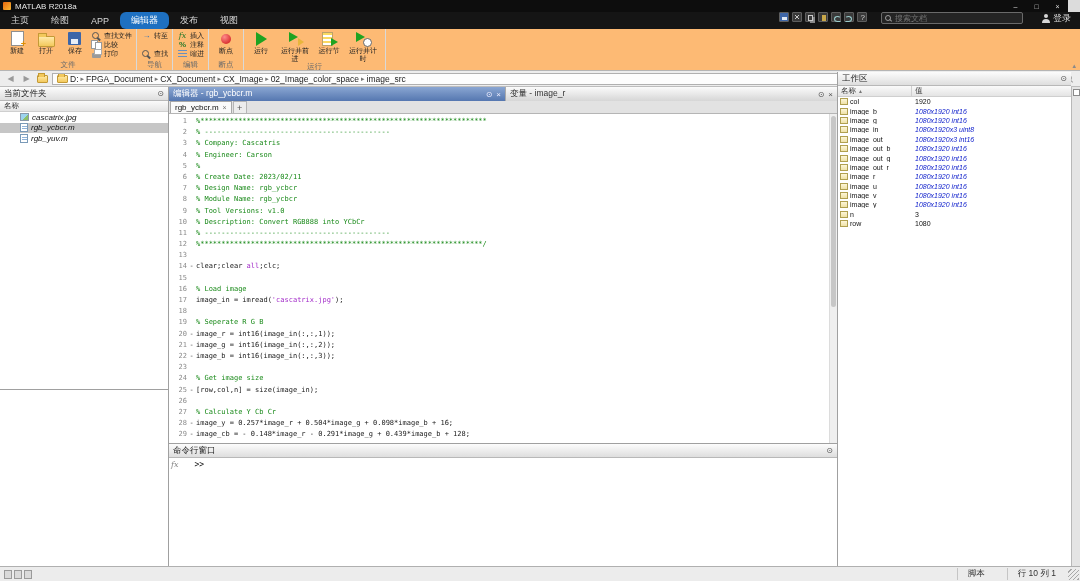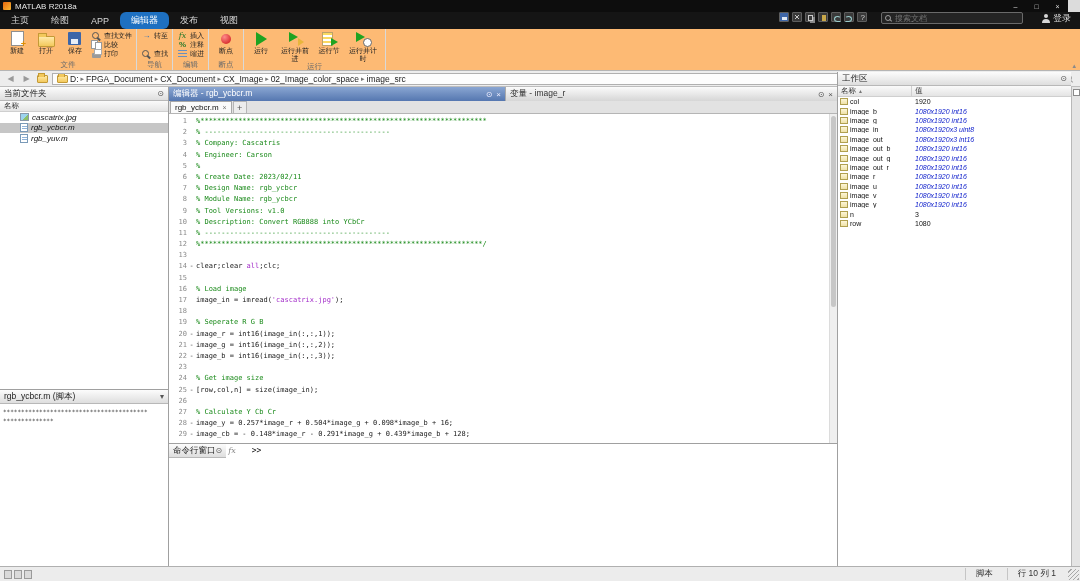--- a/index.html
+++ b/index.html
@@ -118,21 +118,21 @@
   .code-lines{padding-top:2px;}
   .code-line{display:flex;height:11.2px;line-height:11.2px;white-space:pre;}
   .ln{width:18px;text-align:right;color:#8a8a8a;flex:none;}
   .ld{width:9px;text-align:center;color:#444;flex:none;}
   .lc{white-space:pre;}
   .tok-c{color:#1a8a1a;}
   .tok-t{color:#202020;}
   .tok-s{color:#a22bc8;}
   .ed-scrollbar{position:absolute;right:0;top:0;bottom:0;width:8px;background:#efefef;border-left:1px solid #dcdcdc;}
   .ed-thumb{position:absolute;left:1px;right:1px;top:2px;height:58%;background:#c7c7c7;border-radius:3px;}
-  .cmd-panel{flex:1;display:flex;border-top:1px solid #a0a0a0;}
+  .cmd-panel{flex:1;display:flex;flex-direction:column;border-top:1px solid #a0a0a0;}
   .cmd-content{flex:1;background:#fff;padding:2px 2px 12px 2px;display:flex;align-items:flex-start;gap:16px;text-align:right;}
   .fx{font-family:"DejaVu Serif",serif;font-style:italic;color:#888;font-size:8px;line-height:10px;}
   .prompt{font-family:"DejaVu Sans Mono","Liberation Mono",monospace;font-size:8px;color:#111;line-height:10px;}
 
   
   .ws-panel{position:absolute;left:837px;top:72px;width:234px;bottom:15px;background:#fff;border-left:1px solid #a0a0a0;display:flex;flex-direction:column;}
   .ws-colhead{display:flex;height:11px;background:linear-gradient(#fafafa,#e4e4e4);border-bottom:1px solid #cfcfcf;font-size:7.5px;color:#333;flex:none;}
   .ws-ch-name{width:74px;border-right:1px solid #cfcfcf;padding-left:3px;display:flex;align-items:center;gap:2px;}
   .ws-ch-value{flex:1;padding-left:3px;display:flex;align-items:center;}
   .sort-arrow{font-size:5px;color:#777;}
@@ -144,21 +144,21 @@
   .ws-value.array{color:#1222cc;font-style:italic;}
 
   
   .right-strip{position:absolute;left:1071px;top:87px;width:9px;bottom:15px;background:#e4e4e4;border-left:1px solid #b8b8b8;}
   .strip-icon{width:7px;height:7px;margin:2px auto 0;border:1px solid #8a8a8a;background:#fff;}
 
   
   .statusbar{position:absolute;left:0;bottom:0;right:0;height:15px;background:#ececec;border-top:1px solid #b0b0b0;display:flex;align-items:center;padding:0 14px 0 4px;font-size:8.5px;color:#333;}
   .sb-left{display:flex;gap:2px;}
   .sb-toggle{width:8px;height:9px;border:1px solid #9a9a9a;background:#dadada;}
-  .sb-right{margin-left:auto;display:flex;align-items:center;gap:4px;}
+  .sb-right{margin-left:auto;display:flex;align-items:center;gap:12px;}
   .sb-item{padding:0 10px;border-left:1px solid #c5c5c5;white-space:nowrap;}
   .resize-grip{position:absolute;right:1px;bottom:1px;width:11px;height:11px;background:repeating-linear-gradient(135deg,transparent 0 2px,#a8a8a8 2px 3px);}
 </style>
 </head>
 <body>
 
 <div id="root">
 
   <div class="titlebar">
     <div class="app-icon"></div>
@@ -342,30 +342,20 @@
             <span class="file-name">cascatrix.jpg</span>
           </div>
           <div class="file-row selected">
             <span class="fi-m"></span>
             <span class="file-name">rgb_ycbcr.m</span>
           </div>
           <div class="file-row">
             <span class="fi-m"></span>
             <span class="file-name">rgb_yuv.m</span>
           </div>
-        </div>
-    </div>
-    <div class="details-panel">
-      <div class="panel-header">
-        <span>rgb_ycbcr.m (脚本)</span>
-        <span class="ph-btn">▾</span>
-      </div>
-      <div class="details-content">
-          <div class="details-line">****************************************</div>
-          <div class="details-line">**************</div>
         </div>
     </div>
   </div>
 
   <div class="center-col">
     <div class="doc-titlebars">
       <div class="ed-title">
         <span>编辑器 - rgb_ycbcr.m</span>
         <span class="ed-title-btns">
           <span>⊙</span>

